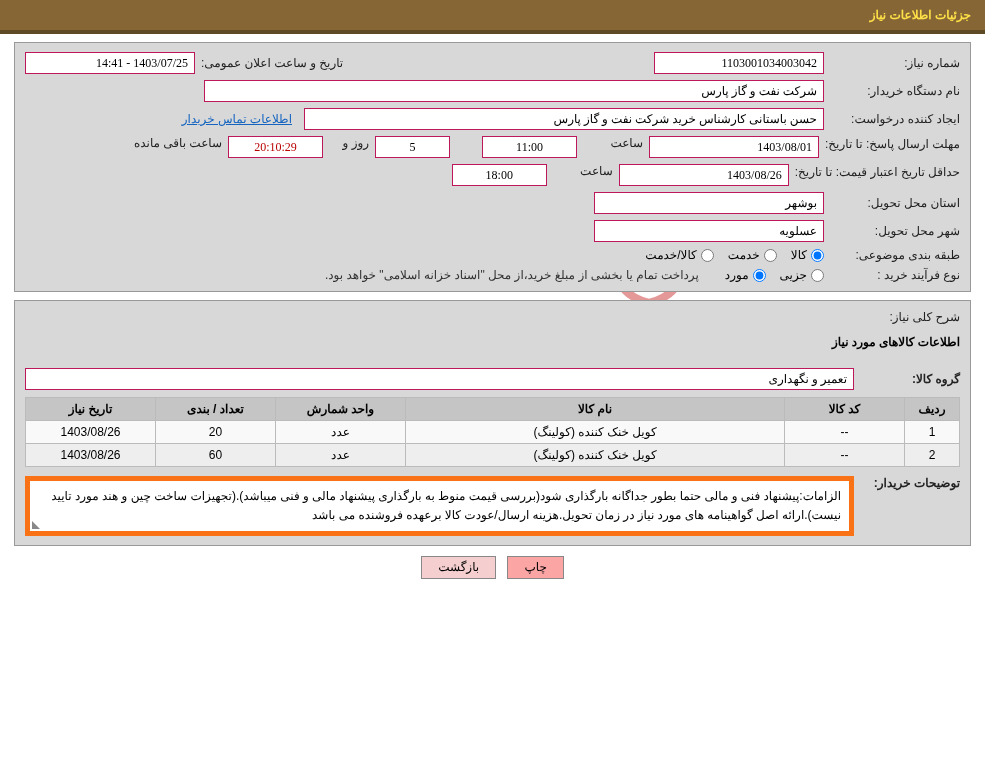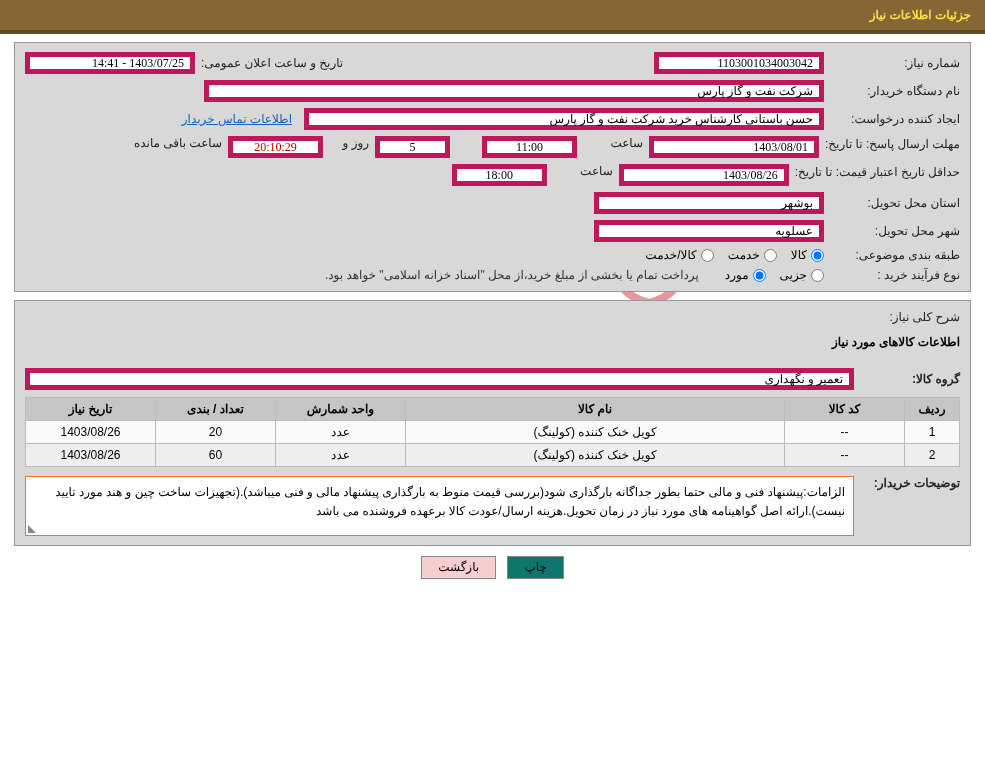--- a/index.html
+++ b/index.html
@@ -37,21 +37,21 @@
   flex-wrap: nowrap;
 }
 .lbl {
   color: #222;
   white-space: nowrap;
   min-width: 110px;
 }
 .lbl-wide { min-width: 130px; }
 .lbl-short { min-width: 60px; }
 .fld {
-  border: 5px solid #be185d;
+  border: 1px solid #be185d;
   background: #fff;
   padding: 0 6px;
   height: 22px;
   font-family: Tahoma;
   font-size: 12px;
   display: inline-flex;
   align-items: center;
 }
 .fld-med { width: 170px; }
 .fld-long { width: 520px; }
@@ -96,21 +96,21 @@
   text-align: center;
   font-size: 12px;
 }
 table.items th {
   background: #c5c5c5;
   font-weight: bold;
 }
 table.items tr:nth-child(even) td { background: #eee; }
 table.items tr:nth-child(odd) td { background: #f9f9f9; }
 .desc-box {
-  border: 1px solid #f97316;
+  border: 5px solid #f97316;
   background: #fff;
   padding: 6px 8px;
   min-height: 60px;
   font-size: 12px;
   line-height: 1.6;
   position: relative;
   flex: 1;
 }
 .resize-handle {
   position: absolute;
@@ -132,21 +132,21 @@
 }
 .btn {
   display: inline-block;
   border: 1px solid #888;
   padding: 3px 16px;
   margin: 0 4px;
   font-family: Tahoma;
   font-size: 12px;
   cursor: pointer;
 }
-.btn-print { background: #0f766e; }
+.btn-print { background: #fca5a5; }
 .btn-back { background: #f5cfcf; }
 .watermark {
   position: absolute;
   top: 220px;
   left: 120px;
   font-size: 72px;
   font-weight: bold;
   color: rgba(160,160,160,0.35);
   font-family: Arial, sans-serif;
   pointer-events: none;

